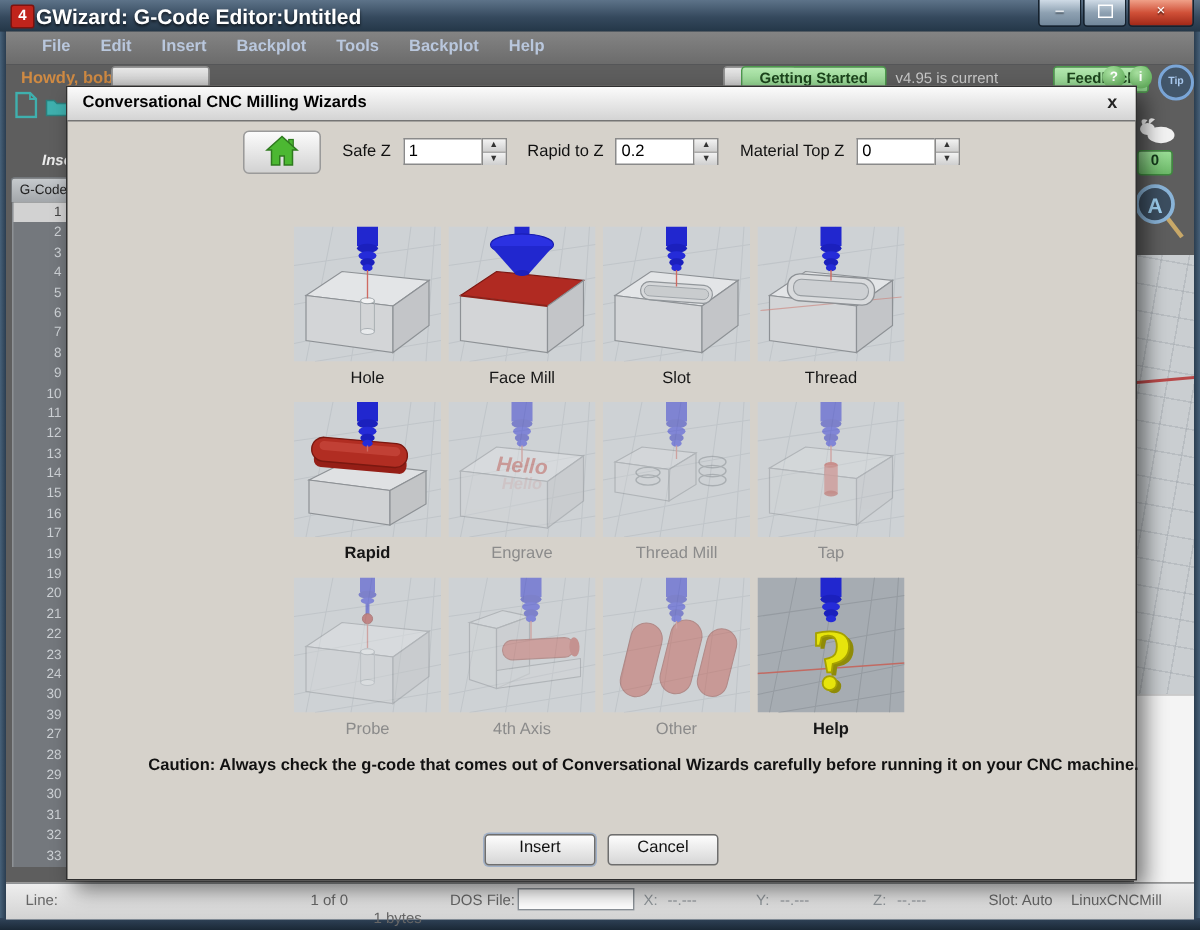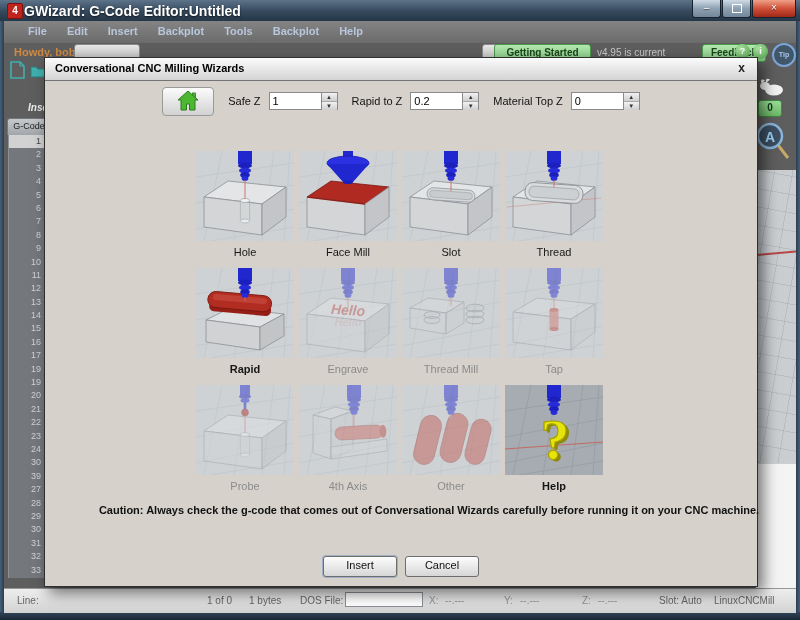--- a/index.html
+++ b/index.html
@@ -229,21 +229,21 @@
     </div>
     <div class="viewport">
       <div class="redline"></div>
     </div>
     <div class="white-panel"></div>
   </div>
 
   <div class="statusbar">
     <span style="left:13px;">Line:</span>
     <span style="left:203px;">1 of 0</span>
-    <span style="left:245px;">1 bytes</span>
+    <span style="left:245px;margin-top:12px;">1 bytes</span>
     <span style="left:296px;">DOS File:</span>
     <input class="dos-input" value="" style="">
     <span class="dim" style="left:425px;">X:</span>
     <span class="dim" style="left:441px;">--.---</span>
     <span class="dim" style="left:500px;">Y:</span>
     <span class="dim" style="left:516px;">--.---</span>
     <span class="dim" style="left:578px;">Z:</span>
     <span class="dim" style="left:594px;">--.---</span>
     <span style="left:655px;">Slot: Auto</span>
     <span style="left:710px;">LinuxCNCMill</span>

